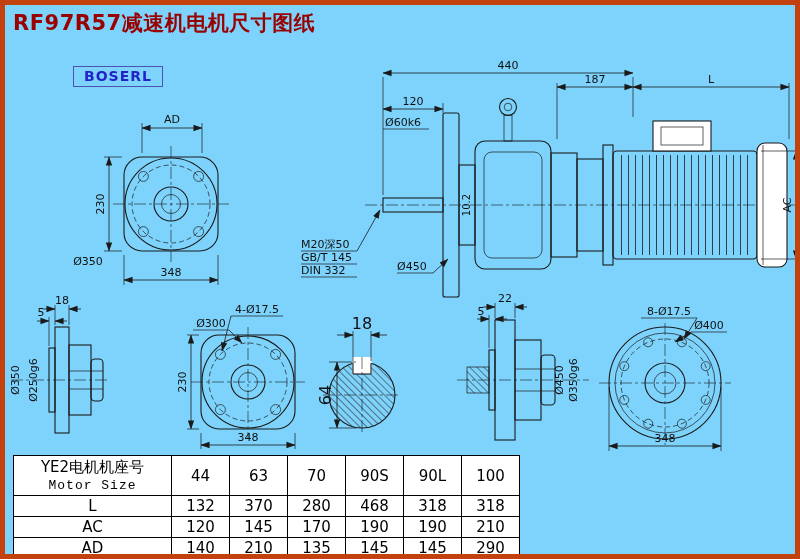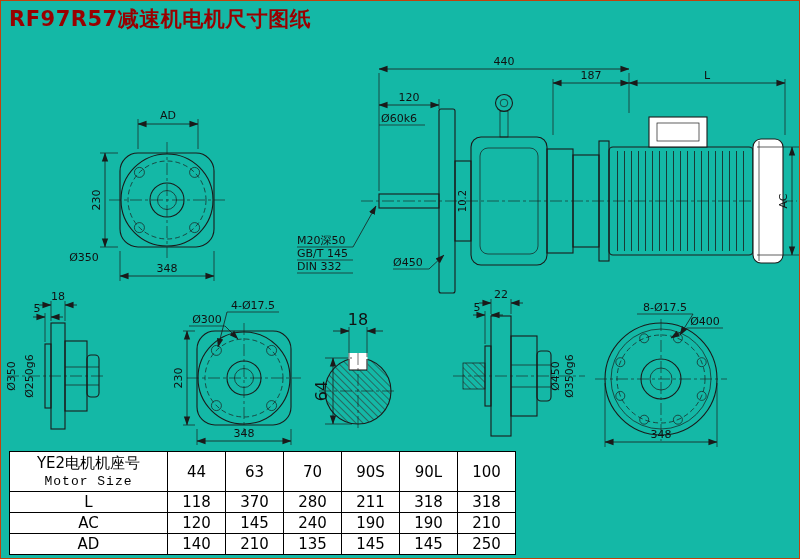--- a/index.html
+++ b/index.html
@@ -1,17 +1,17 @@
 <!DOCTYPE html>
 <html style="--c-title: #990000; --c-brand: #2323c8; --c-brand-border: #5050b0; --c-line: #1a1a1a;"><head>
 <meta charset="utf-8">
 <style>
   html,body{margin:0;padding:0;background:#fff;}
-  #stage{position:relative;width:800px;height:559px;background:#14b8a6;box-sizing:border-box;
-         border:1px solid #c2410c;overflow:hidden;font-family:"DejaVu Sans",sans-serif;}
+  #stage{position:relative;width:800px;height:559px;background:#7dd3fc;box-sizing:border-box;
+         border:5px solid #c2410c;overflow:hidden;font-family:"DejaVu Sans",sans-serif;}
   .title{position:absolute;left:8px;top:4px;font-size:21px;font-weight:bold;
          color:var(--c-title,#990000);letter-spacing:.5px;}
   .brand{position:absolute;left:68px;top:61px;padding:0 10px;border:1px solid var(--c-brand-border,#5050b0);
          color:var(--c-brand,#2323c8);font-size:14px;font-weight:bold;letter-spacing:1px;line-height:19px;}
   svg{position:absolute;left:0;top:0;}
   .o{fill:none;stroke:var(--c-line,#1a1a1a);stroke-width:1.1;}
   .t{fill:none;stroke:var(--c-line,#1a1a1a);stroke-width:0.7;}
   .d{fill:none;stroke:var(--c-line,#1a1a1a);stroke-width:0.8;}
   .cl{fill:none;stroke:var(--c-line,#1a1a1a);stroke-width:0.6;stroke-dasharray:12 3 3 3;}
   .dash{fill:none;stroke:var(--c-line,#1a1a1a);stroke-width:0.7;stroke-dasharray:5 3;}
@@ -29,20 +29,21 @@
   .size-table tr.row{height:21px;}
   .cn{font-size:15px;line-height:19px;}
   .en{font-family:Liberation Mono, monospace;font-size:13px;letter-spacing:1px;line-height:17px;}
 </style>
 </head>
 <body>
 
 <div id="stage">
 
   <div class="title">RF97R57减速机电机尺寸图纸</div>
+  <div class="brand">BOSERL</div>
 
   <svg width="800" height="448" viewBox="0 0 800 448">
     <defs>
       <marker id="arr" viewBox="0 0 10 10" refX="9.5" refY="5" markerWidth="9" markerHeight="9" orient="auto-start-reverse" markerUnits="userSpaceOnUse">
         <path d="M0,1.5 L10,5 L0,8.5 z" fill="#1a1a1a"></path>
       </marker>
       <pattern id="fins" width="7" height="10" patternUnits="userSpaceOnUse">
         <line x1="0.5" y1="0" x2="0.5" y2="10" stroke="#1a1a1a" stroke-width="0.8"></line>
       </pattern>
       <pattern id="hatch" width="5" height="5" patternUnits="userSpaceOnUse" patternTransform="rotate(45)">
@@ -265,41 +266,41 @@
         </th>
         <th class="val">44</th>
         <th class="val">63</th>
         <th class="val">70</th>
         <th class="val">90S</th>
         <th class="val">90L</th>
         <th class="val">100</th>
       </tr>
       <tr class="row">
         <td>L</td>
-        <td class="val">118</td>
+        <td class="val">132</td>
         <td class="val">370</td>
         <td class="val">280</td>
-        <td class="val">211</td>
+        <td class="val">468</td>
         <td class="val">318</td>
         <td class="val">318</td>
       </tr>
       <tr class="row">
         <td>AC</td>
         <td class="val">120</td>
         <td class="val">145</td>
-        <td class="val">240</td>
+        <td class="val">170</td>
         <td class="val">190</td>
         <td class="val">190</td>
         <td class="val">210</td>
       </tr>
       <tr class="row">
         <td>AD</td>
         <td class="val">140</td>
         <td class="val">210</td>
         <td class="val">135</td>
         <td class="val">145</td>
         <td class="val">145</td>
-        <td class="val">250</td>
+        <td class="val">290</td>
       </tr>
     </tbody>
   </table>
 
 </div>
 
 </body></html>

